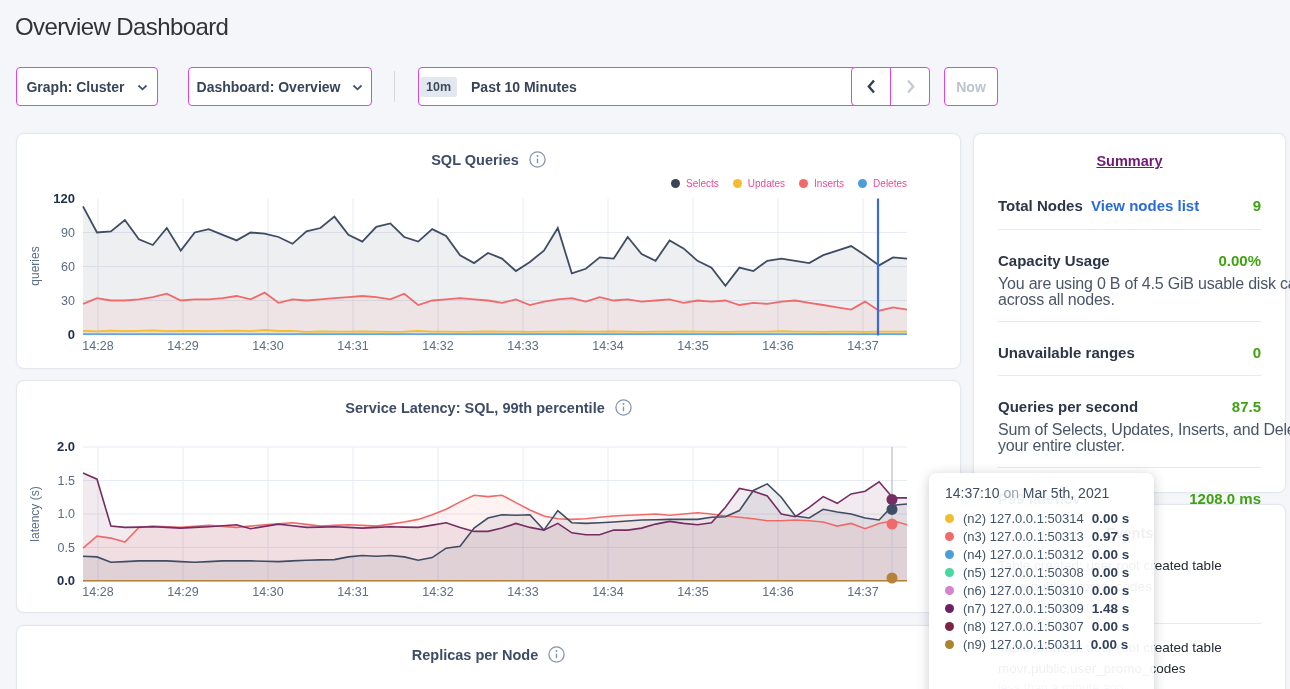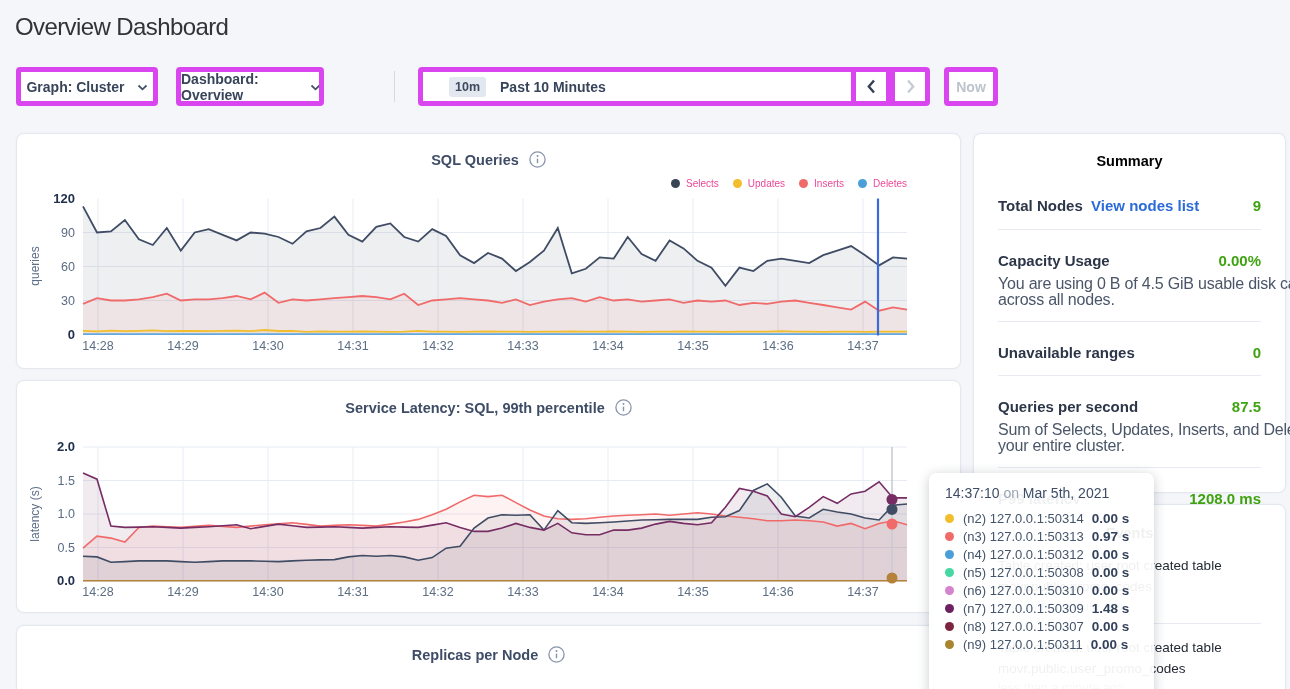--- a/index.html
+++ b/index.html
@@ -1,19 +1,19 @@
 <!DOCTYPE html>
 <html><head><meta charset="utf-8">
 <style>
 * { margin:0; padding:0; box-sizing:border-box; }
 html,body { width:1290px; height:689px; overflow:hidden; }
 body { background:#f4f6fa; font-family:"Liberation Sans", sans-serif; position:relative; color:#242a35; }
 .abs { position:absolute; }
 h1 { position:absolute; left:15px; top:13px; font-size:24px; font-weight:500; color:#303338; letter-spacing:-0.6px; }
-.btn { position:absolute; top:67px; height:39px; background:#fff; border:5px solid #d946ef; border-radius:4px;
+.btn { position:absolute; top:67px; height:39px; background:#fff; border:1px solid #d946ef; border-radius:4px;
   display:flex; align-items:center; justify-content:center; font-size:14px; font-weight:bold; color:#37445a; }
 .chev { margin-left:12px; margin-top:2px; }
 .vdiv { position:absolute; left:394px; top:71px; width:1px; height:31px; background:#d3d8e1; }
 .badge { background:#e2e7f0; border-radius:3px; font-size:12.5px; font-weight:bold; color:#3e4a5e; padding:3px 6px; margin-right:14px; }
 .card { position:absolute; background:#fff; border:1px solid #e3e7ee; border-radius:8px; box-shadow:0 0 3px rgba(50,60,80,0.04); }
 .ctitle { position:absolute; left:0; right:0; display:flex; align-items:center; justify-content:center;
   font-size:14.5px; font-weight:bold; color:#3e4c66; }
 .ctitle svg { margin-left:10px; }
 .legend { position:absolute; display:flex; font-size:10px; color:#ec4899;text-align:right; }
 .litem { display:flex; align-items:center; margin-left:14px; }
@@ -38,25 +38,25 @@
 .tt-val { font-weight:bold; color:#33415a; margin-left:8px; font-size:13.5px; }
 .ev-line { font-size:13.5px; color:#242a35; line-height:21px; }
 .ev-time { font-size:12.5px; color:#8a94a3; margin-top:2px; }
 </style></head>
 <body>
 <h1>Overview Dashboard</h1>
 
 <div class="btn" style="left:16px; width:142px;">Graph: Cluster<svg class="chev" width="11" height="7">
       <polyline points="1.5,1.5 5.5,5.3 9.5,1.5" fill="none" stroke="#44506a" stroke-width="1.8"></polyline>
     </svg></div>
-<div class="btn" style="left:176px; width:148px;">Dashboard: Overview<svg class="chev" width="11" height="7">
+<div class="btn" style="left:188px; width:184px;">Dashboard: Overview<svg class="chev" width="11" height="7">
       <polyline points="1.5,1.5 5.5,5.3 9.5,1.5" fill="none" stroke="#44506a" stroke-width="1.8"></polyline>
     </svg></div>
 <div class="vdiv"></div>
-<div class="btn" style="left:418px; width:508px; justify-content:flex-start; padding-left:26px;">
+<div class="btn" style="left:418px; width:508px; justify-content:flex-start; padding-left:1px;">
   <span class="badge">10m</span>Past 10 Minutes
   <svg width="11" height="7" style="position:absolute; right:17px; top:17px;">
       <polyline points="1.5,1.5 5.5,5.3 9.5,1.5" fill="none" stroke="#44506a" stroke-width="1.8"></polyline>
     </svg>
 </div>
 <div class="btn" style="left:851px; width:40px; border-radius:4px 0 0 4px;">
     <svg width="9" height="15">
       <polyline points="7,1.5 1.8,7.5 7,13.5" fill="none" stroke="#333f52" stroke-width="2.4"></polyline>
     </svg>
   </div>
@@ -182,21 +182,21 @@
   <div class="ctitle" style="top:20px;">Replicas per Node
     <svg width="17" height="17" viewBox="0 0 17 17">
         <circle cx="8.5" cy="8.5" r="7.6" fill="none" stroke="#8795ab" stroke-width="1.3"></circle>
         <line x1="8.5" y1="7.6" x2="8.5" y2="12.2" stroke="#8795ab" stroke-width="1.4"></line>
         <circle cx="8.5" cy="5" r="1" fill="#8795ab"></circle>
       </svg>
   </div>
 </div>
 
 <div class="card" style="left:973px; top:133px; width:313px; height:360px; padding:19px 24px 0 24px;">
-  <div style="text-align:center; font-size:14.5px; font-weight:bold; color:#000000; margin-bottom:28px;">Summary</div>
+  <div style="text-align:center; font-size:14.5px; font-weight:bold; color:#701a75; margin-bottom:28px;text-decoration:underline;">Summary</div>
   <div class="srow">
       <span><span class="sname">Total Nodes&nbsp;&nbsp;</span><span class="slink">View nodes list</span></span>
       <span class="sval">9</span>
     </div>
   <div class="sdiv"></div>
   <div class="srow">
       <span class="sname">Capacity Usage</span>
       <span class="sval">0.00%</span>
     </div>
   <div class="ssub">You are using 0 B of 4.5 GiB usable disk capacity<br>across all nodes.</div>

